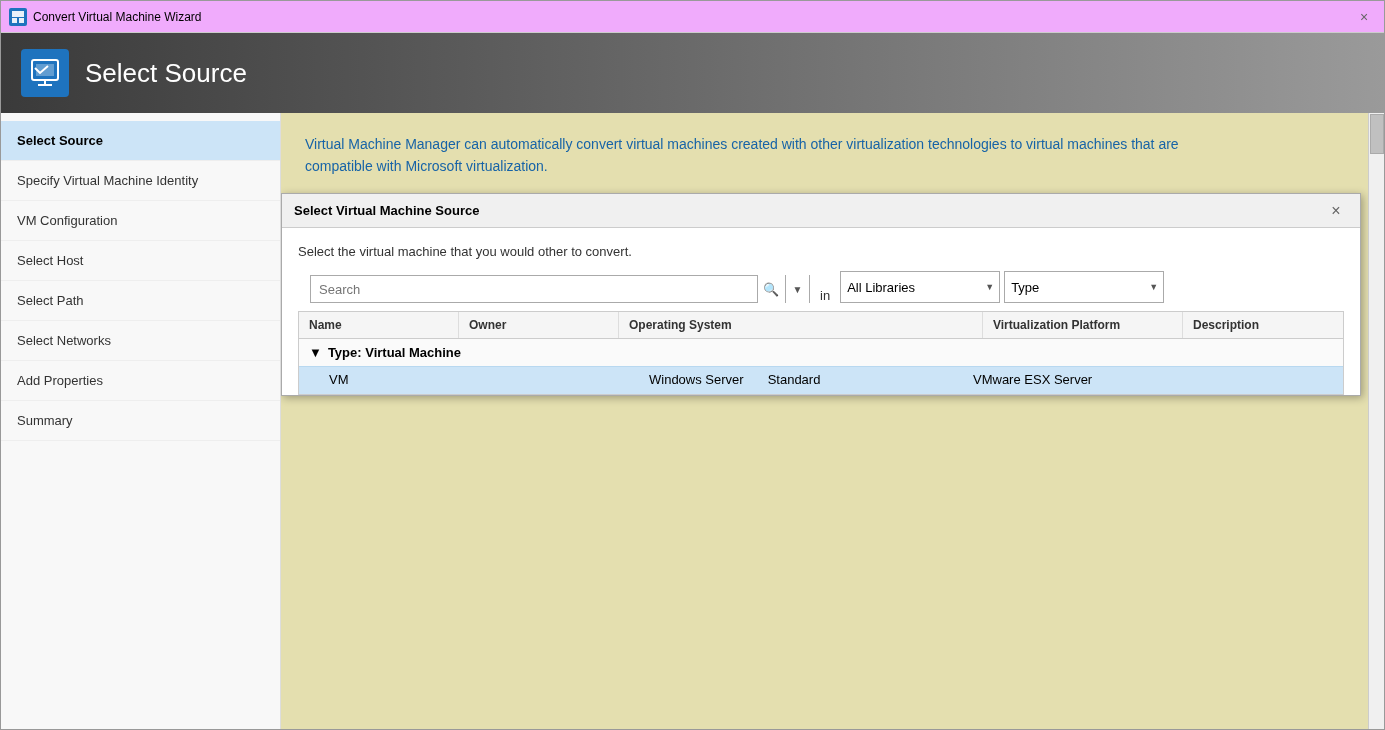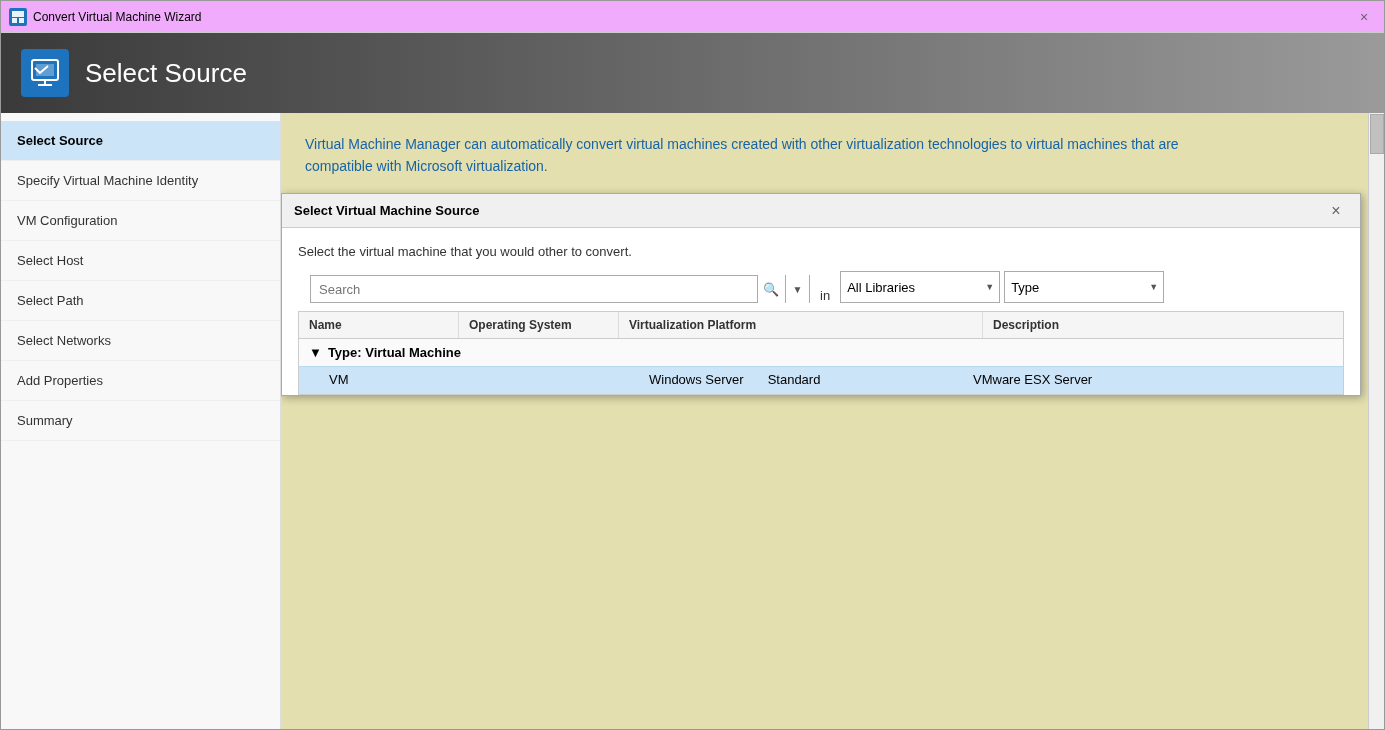--- a/index.html
+++ b/index.html
@@ -471,20 +471,21 @@
                   <option>Type</option>
                   <option>Virtual Machine</option>
                   <option>Template</option>
                 </select>
               </div>
             </div>
 
             <div class="table-container">
               <div class="table-header">
                 <div class="table-header-cell">Name</div>
+                <div class="table-header-cell">Owner</div>
                 <div class="table-header-cell">Operating System</div>
                 <div class="table-header-cell">Virtualization Platform</div>
                 <div class="table-header-cell">Description</div>
               </div>
               <div class="table-body">
                 <div class="group-row">
                   <div class="group-row-label">
                     <span>▼</span>
                     <span>Type: Virtual Machine</span>
                   </div>

